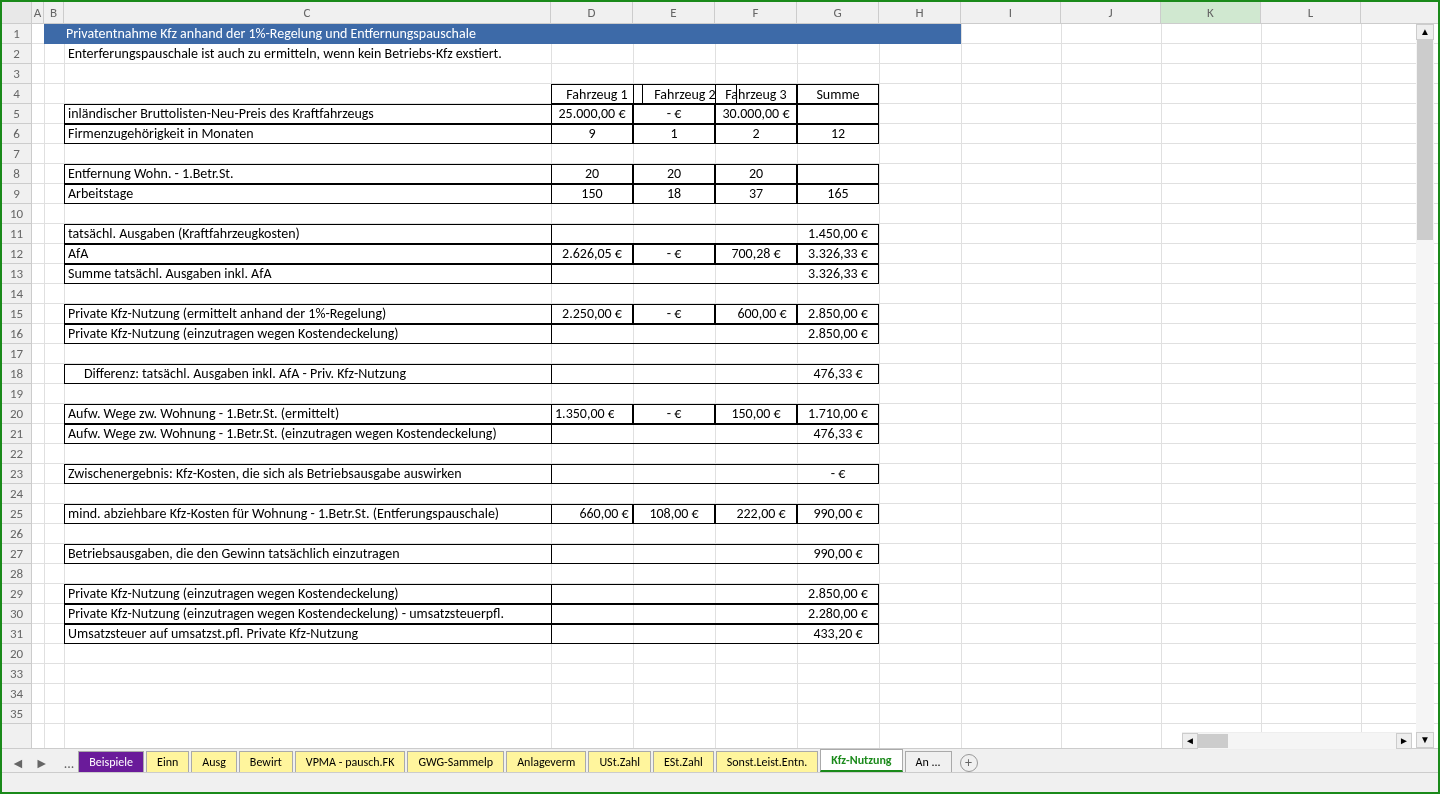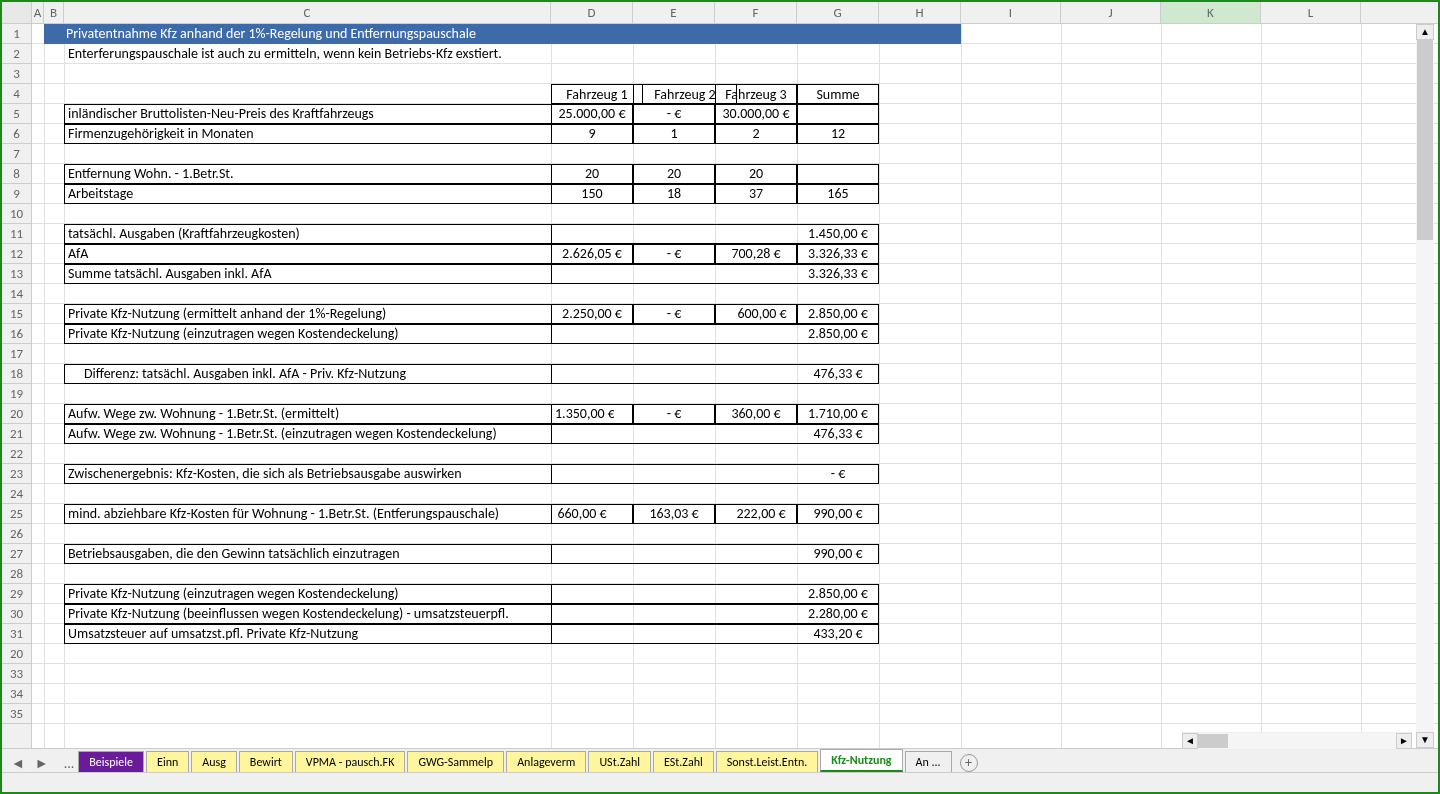--- a/index.html
+++ b/index.html
@@ -191,36 +191,36 @@
           <div class="cell  r" style="left:601px;top:280px;width:82px">-   €</div>
           <div class="cell  r" style="left:683px;top:280px;width:94px">600,00 €</div>
           <div class="cell  r" style="left:765px;top:280px;width:82px">2.850,00 €</div>
           <div class="cell  " style="left:32px;top:300px;width:487px">Private Kfz-Nutzung (einzutragen wegen Kostendeckelung)</div>
           <div class="cell  r" style="left:765px;top:300px;width:82px">2.850,00 €</div>
           <div class="cell  " style="left:48px;top:340px;width:487px">Differenz: tatsächl. Ausgaben inkl. AfA - Priv. Kfz-Nutzung</div>
           <div class="cell  r" style="left:765px;top:340px;width:82px">476,33 €</div>
           <div class="cell  " style="left:32px;top:380px;width:487px">Aufw. Wege zw. Wohnung - 1.Betr.St. (ermittelt)</div>
           <div class="cell  r" style="left:519px;top:380px;width:63px">1.350,00 €</div>
           <div class="cell  r" style="left:601px;top:380px;width:82px">-   €</div>
-          <div class="cell  r" style="left:683px;top:380px;width:82px">360,00 €</div>
+          <div class="cell  r" style="left:683px;top:380px;width:82px">150,00 €</div>
           <div class="cell  r" style="left:765px;top:380px;width:82px">1.710,00 €</div>
           <div class="cell  " style="left:32px;top:400px;width:487px">Aufw. Wege zw. Wohnung - 1.Betr.St. (einzutragen wegen Kostendeckelung)</div>
           <div class="cell  r" style="left:765px;top:400px;width:82px">476,33 €</div>
           <div class="cell  " style="left:32px;top:440px;width:487px">Zwischenergebnis: Kfz-Kosten, die sich als Betriebsausgabe auswirken</div>
           <div class="cell  r" style="left:765px;top:440px;width:82px">-   €</div>
           <div class="cell  " style="left:32px;top:480px;width:487px">mind. abziehbare Kfz-Kosten für Wohnung - 1.Betr.St. (Entferungspauschale)</div>
-          <div class="cell  r" style="left:502px;top:480px;width:96px">660,00 €</div>
-          <div class="cell  r" style="left:601px;top:480px;width:82px">163,03 €</div>
+          <div class="cell  r" style="left:524px;top:480px;width:96px">660,00 €</div>
+          <div class="cell  r" style="left:601px;top:480px;width:82px">108,00 €</div>
           <div class="cell  r" style="left:683px;top:480px;width:92px">222,00 €</div>
           <div class="cell  r" style="left:765px;top:480px;width:82px">990,00 €</div>
           <div class="cell  " style="left:32px;top:520px;width:487px">Betriebsausgaben, die den Gewinn tatsächlich einzutragen</div>
           <div class="cell  r" style="left:765px;top:520px;width:82px">990,00 €</div>
           <div class="cell  " style="left:32px;top:560px;width:487px">Private Kfz-Nutzung (einzutragen wegen Kostendeckelung)</div>
           <div class="cell  r" style="left:765px;top:560px;width:82px">2.850,00 €</div>
-          <div class="cell  " style="left:32px;top:580px;width:487px">Private Kfz-Nutzung (beeinflussen wegen Kostendeckelung) - umsatzsteuerpfl.</div>
+          <div class="cell  " style="left:32px;top:580px;width:487px">Private Kfz-Nutzung (einzutragen wegen Kostendeckelung) - umsatzsteuerpfl.</div>
           <div class="cell  r" style="left:765px;top:580px;width:82px">2.280,00 €</div>
           <div class="cell  " style="left:32px;top:600px;width:487px">Umsatzsteuer auf umsatzst.pfl. Private Kfz-Nutzung</div>
           <div class="cell  r" style="left:765px;top:600px;width:82px">433,20 €</div>
           <div class="cell bt bb bl" style="left:32px;top:80px;width:487px;pointer-events:none"></div>
           <div class="cell bt bb bl br" style="left:519px;top:80px;width:82px;pointer-events:none"></div>
           <div class="cell bt bb bl br" style="left:601px;top:80px;width:82px;pointer-events:none"></div>
           <div class="cell bt bb bl br" style="left:683px;top:80px;width:82px;pointer-events:none"></div>
           <div class="cell bt bb bl br" style="left:765px;top:80px;width:82px;pointer-events:none"></div>
           <div class="cell bt bb bl" style="left:32px;top:100px;width:487px;pointer-events:none"></div>
           <div class="cell bt bb bl br" style="left:519px;top:100px;width:82px;pointer-events:none"></div>

